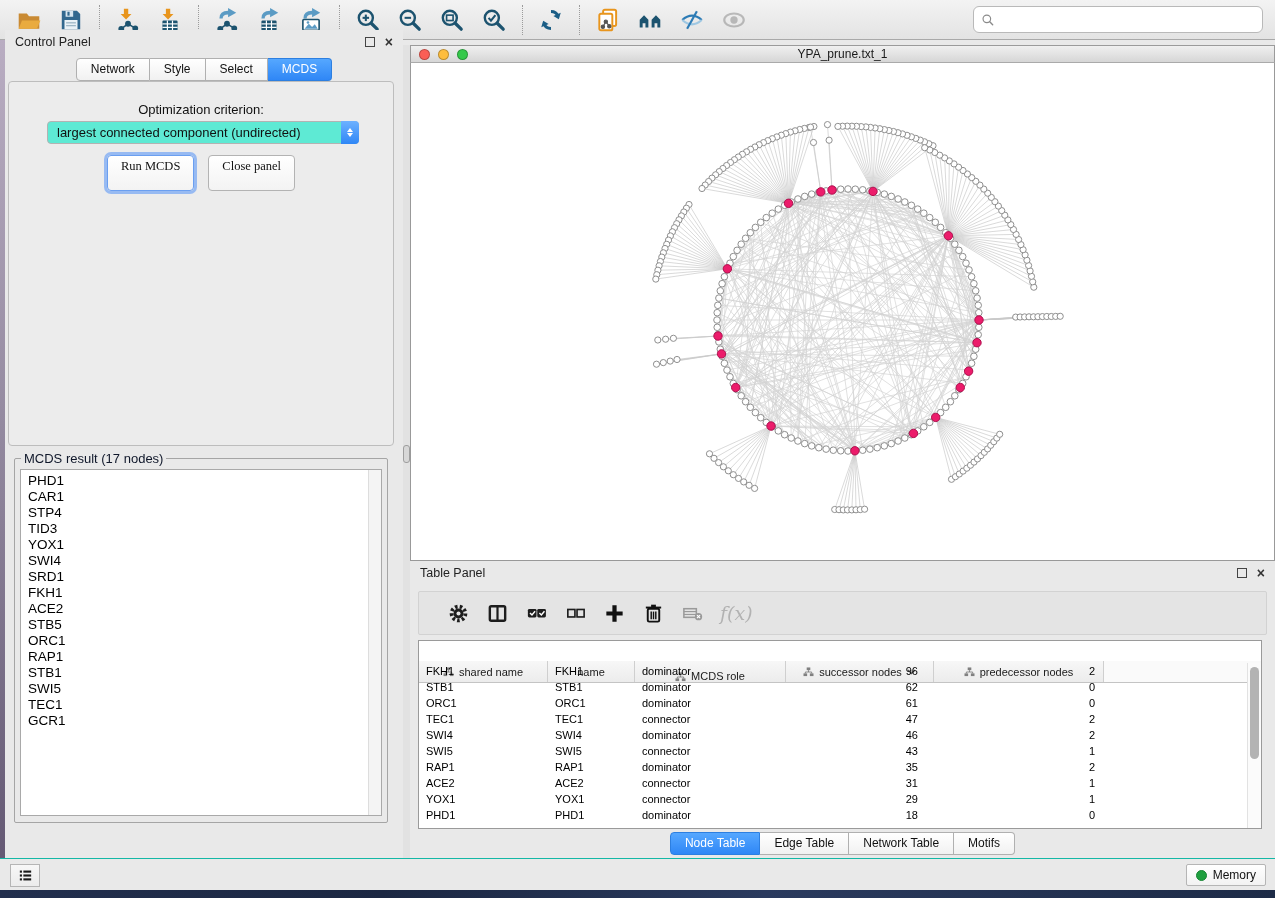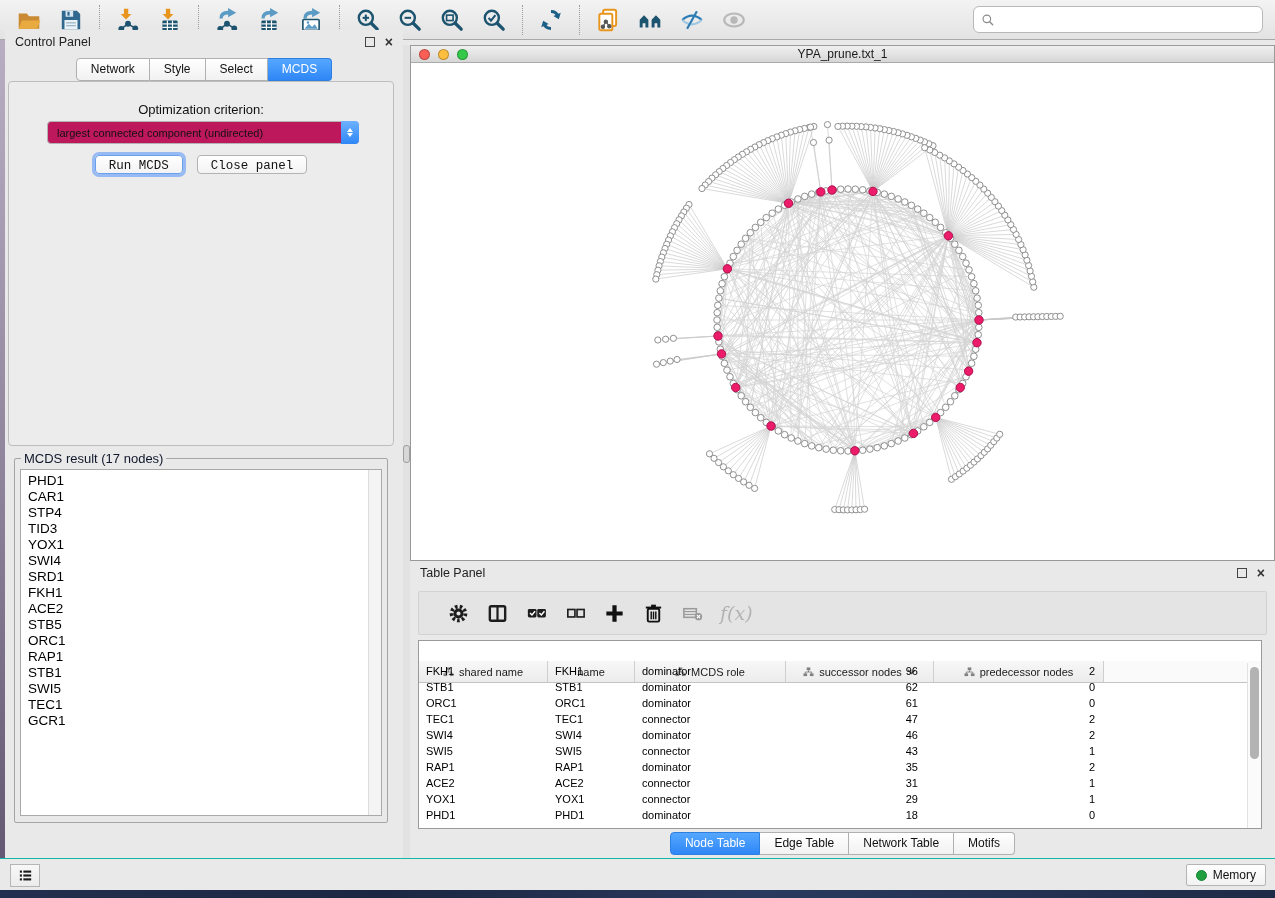--- a/index.html
+++ b/index.html
@@ -38,31 +38,31 @@
   .control-panel { position:absolute; left:5px; top:30px; width:398px; height:813px; background:#e9e9e9; }
   .cp-tabs { position:absolute; left:0; top:28px; width:100%; display:flex; justify-content:center; }
   .tab { font-size:12px; color:#111; background:linear-gradient(#ffffff,#f1f1f1);
     border:1px solid #b0b0b0; border-left:none; padding:3px 14px 4px; cursor:default; }
   .tab:first-child { border-left:1px solid #b0b0b0; border-radius:4px 0 0 4px; }
   .tab:last-child { border-radius:0 4px 4px 0; }
   .tab.active { background:linear-gradient(#55a7ff,#2f87f6); color:#fff; border-color:#2d7fe0; }
   .cp-body { position:absolute; left:3px; top:51px; width:386px; height:365px;
     background:#ececec; border:1px solid #bdbdbd; border-radius:4px; }
   .opt-label { text-align:center; margin-top:20px; font-size:13px; color:#111; }
-  .dropdown { position:absolute; left:38px; top:39px; width:312px; height:23px; background:#be185d;
-    border:1px solid #b3b3b3; border-radius:4px; display:flex; align-items:center; font-size:11px; color:#111; }
+  .dropdown { position:absolute; left:38px; top:39px; width:312px; height:23px; background:#5eead4;
+    border:1px solid #b3b3b3; border-radius:4px; display:flex; align-items:center; font-size:13px; color:#111; }
   .dropdown .dd-label { padding-left:9px; flex:1; white-space:nowrap; overflow:hidden; }
   .dd-stepper { width:18px; height:23px; margin:-1px -1px 0 0; background:linear-gradient(#6db1ff,#2f87f6);
     border-radius:0 4px 4px 0; display:flex; flex-direction:column; align-items:center; justify-content:center; gap:1px; }
   .dd-stepper i { width:0; height:0; border-left:3.5px solid transparent; border-right:3.5px solid transparent; display:block; }
   .dd-up { border-bottom:4px solid #fff; }
   .dd-down { border-top:4px solid #fff; }
   .btn-row { position:absolute; left:0; top:73px; width:100%; display:flex; justify-content:center; gap:14px; }
   .cbtn { font-size:12.5px; color:#111; background:linear-gradient(#ffffff,#f3f3f3);
-    border:1px solid #b3b3b3; border-radius:4px; padding:3px 13px 0; font-family:Liberation Mono, monospace; }
+    border:1px solid #b3b3b3; border-radius:4px; padding:3px 13px 16px; font-family:Liberation Serif, serif; }
   .cbtn.focus-ring { box-shadow:0 0 0 3px rgba(82,146,247,.55); border-color:#6b9ff0; }
   .result-group { position:absolute; left:9px; top:421px; width:374px; height:372px;
     border:1px solid #a5a5a5; border-radius:2px; padding:0; }
   .result-group legend { font-size:13px; color:#0f172a; margin-left:6px; padding:0 3px; }
   .result-listwrap { position:absolute; left:5px; top:3px; right:5px; bottom:6px; background:#fff;
     border:1px solid #a9a9a9; }
   .result-list { position:absolute; inset:0 13px 0 0; overflow:hidden; padding:3px 0 0 7px; }
   .result-item { font-size:13.5px; line-height:16px; color:#000; }
   .result-scroll { position:absolute; right:0; top:0; bottom:0; width:13px; background:#f4f4f4; border-left:1px solid #ddd; }
 
@@ -1191,21 +1191,21 @@
                 <rect x="0.5" y="7" width="4" height="3"></rect>
                 <rect x="7.5" y="7" width="4" height="3"></rect>
               </g>
               <path d="M6 3.5v2M2.5 7V5.5h7V7" stroke="#808080" fill="none" stroke-width="1"></path>
             </svg>
             <span>shared name</span>
           </div>
           <div class="th" style="width: 87px; flex: 0 0 auto;">
             <span>name</span>
           </div>
-          <div class="th" style="width: 151px; flex: 0 0 auto;">
+          <div class="th" style="width: 151px; flex: 0 0 auto; align-items: flex-end;">
             <svg width="11" height="10" viewBox="0 0 12 11">
               <g fill="#808080">
                 <rect x="4" y="0.5" width="4" height="3"></rect>
                 <rect x="0.5" y="7" width="4" height="3"></rect>
                 <rect x="7.5" y="7" width="4" height="3"></rect>
               </g>
               <path d="M6 3.5v2M2.5 7V5.5h7V7" stroke="#808080" fill="none" stroke-width="1"></path>
             </svg>
             <span>MCDS role</span>
           </div>

